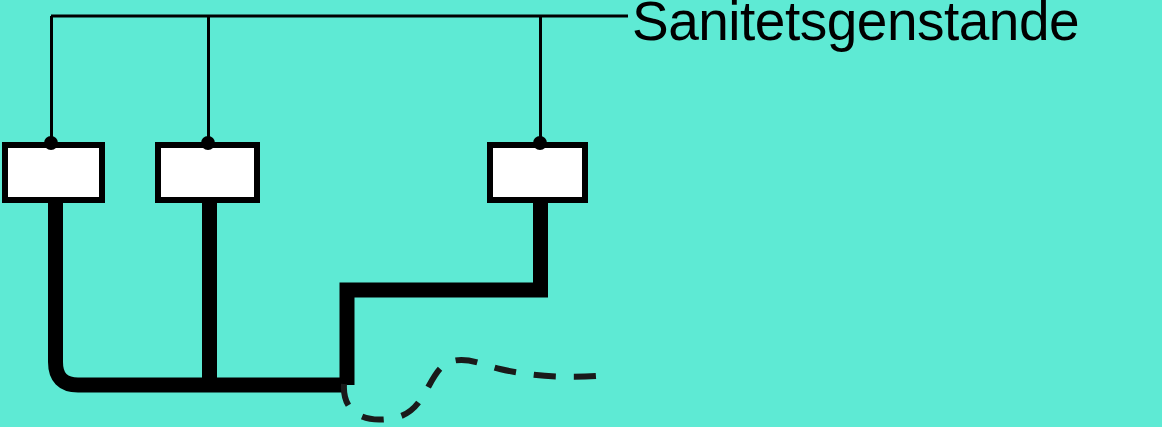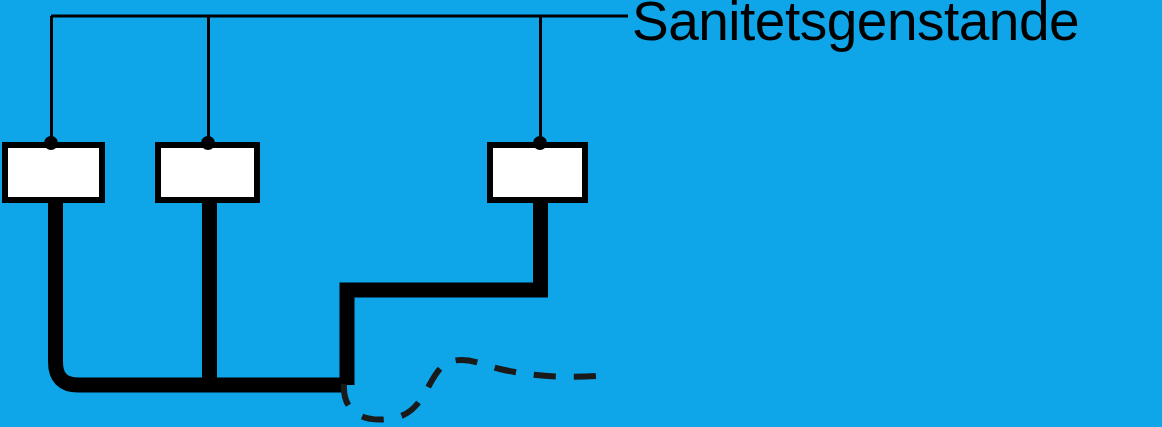--- a/index.html
+++ b/index.html
@@ -7,21 +7,21 @@
     padding: 0;
     background: #ffffff;
   }
   body {
     font-family: "Liberation Sans", sans-serif;
   }
   #diagram-root {
     position: relative;
     width: 1162px;
     height: 427px;
-    background: #0ea5e9;
+    background: #5eead4;
     overflow: hidden;
   }
   #diagram-svg {
     position: absolute;
     left: 0;
     top: 0;
     width: 1162px;
     height: 427px;
     display: block;
   }

